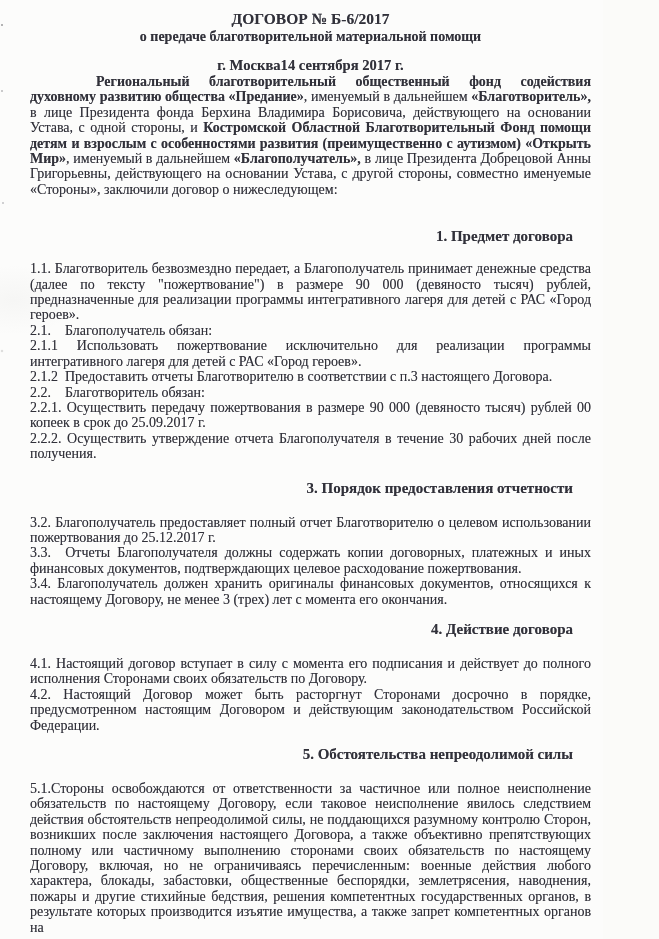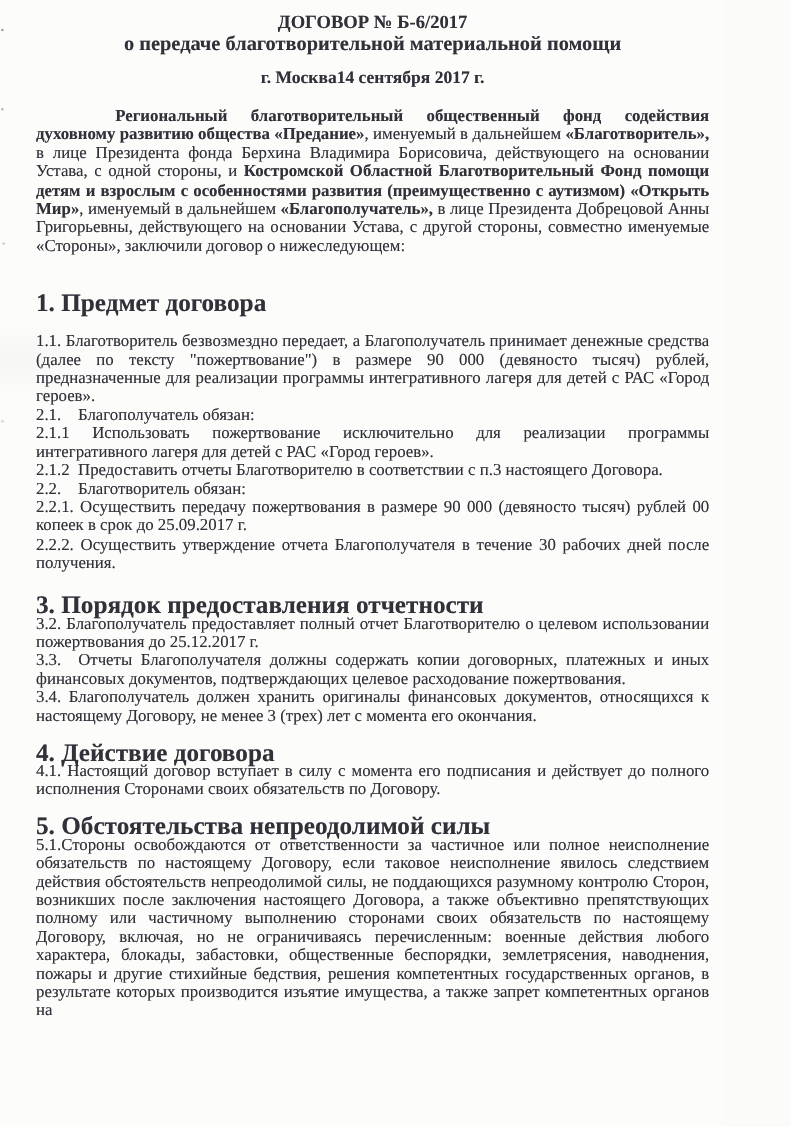--- a/index.html
+++ b/index.html
@@ -34,44 +34,43 @@
   }
   .doc-title {
     text-align: center;
     font-weight: bold;
     font-size: 15.5px;
     line-height: 18px;
   }
   .doc-subtitle {
     text-align: center;
     font-weight: bold;
-    font-size: 17px;
+    font-size: 14px;
     line-height: 18px;
   }
   .meta-row {
     display: flex;
     justify-content: center;
     font-weight: bold;
     font-size: 14.6px;
     margin-top: 11px;
   }
   p {
     margin: 0;
     text-align: justify;
     line-height: 15.4px;
   }
   .preamble {
-    margin-top: 16px;
     text-indent: 66px;
   }
   .b { font-weight: bold; }
   h2 {
-    margin: 0;
-    text-align: left;
-    font-size: 21px;
+    margin: 18px;
+    text-align: right;
+    font-size: 15px;
     font-weight: bold;
     line-height: 18px;
   }
   .s1 h2 { margin-top: 30px; margin-bottom: 16px; }
   .s2 h2 { margin-top: 4px; }
   .s3 h2 { margin-top: 17px; }
   .s4 h2 { margin-top: 13px; }
   .s5 h2 { margin-top: 12px; }
 </style>
 </head>
@@ -106,20 +105,21 @@
   <section class="s3">
     <h2>3. Порядок предоставления отчетности</h2>
     <p>3.2. Благополучатель предоставляет полный отчет Благотворителю о целевом использовании пожертвования до 25.12.2017 г.</p>
     <p>3.3.&nbsp;&nbsp;Отчеты Благополучателя должны содержать копии договорных, платежных и иных финансовых документов, подтверждающих целевое расходование пожертвования.</p>
     <p>3.4. Благополучатель должен хранить оригиналы финансовых документов, относящихся к настоящему Договору, не менее 3 (трех) лет с момента его окончания.</p>
   </section>
 
   <section class="s4">
     <h2>4. Действие договора</h2>
     <p>4.1. Настоящий договор вступает в силу с момента его подписания и действует до полного исполнения Сторонами своих обязательств по Договору.</p>
+    <p>4.2. Настоящий Договор может быть расторгнут Сторонами досрочно в порядке, предусмотренном настоящим Договором и действующим законодательством Российской Федерации.</p>
   </section>
 
   <section class="s5">
     <h2>5. Обстоятельства непреодолимой силы</h2>
     <p>5.1.Стороны освобождаются от ответственности за частичное или полное неисполнение обязательств по настоящему Договору, если таковое неисполнение явилось следствием действия обстоятельств непреодолимой силы, не поддающихся разумному контролю Сторон, возникших после заключения настоящего Договора, а также объективно препятствующих полному или частичному выполнению сторонами своих обязательств по настоящему Договору, включая, но не ограничиваясь перечисленным: военные действия любого характера, блокады, забастовки, общественные беспорядки, землетрясения, наводнения, пожары и другие стихийные бедствия, решения компетентных государственных органов, в результате которых производится изъятие имущества, а также запрет компетентных органов на</p>
   </section>
 
 </div>
 
 </body></html>

